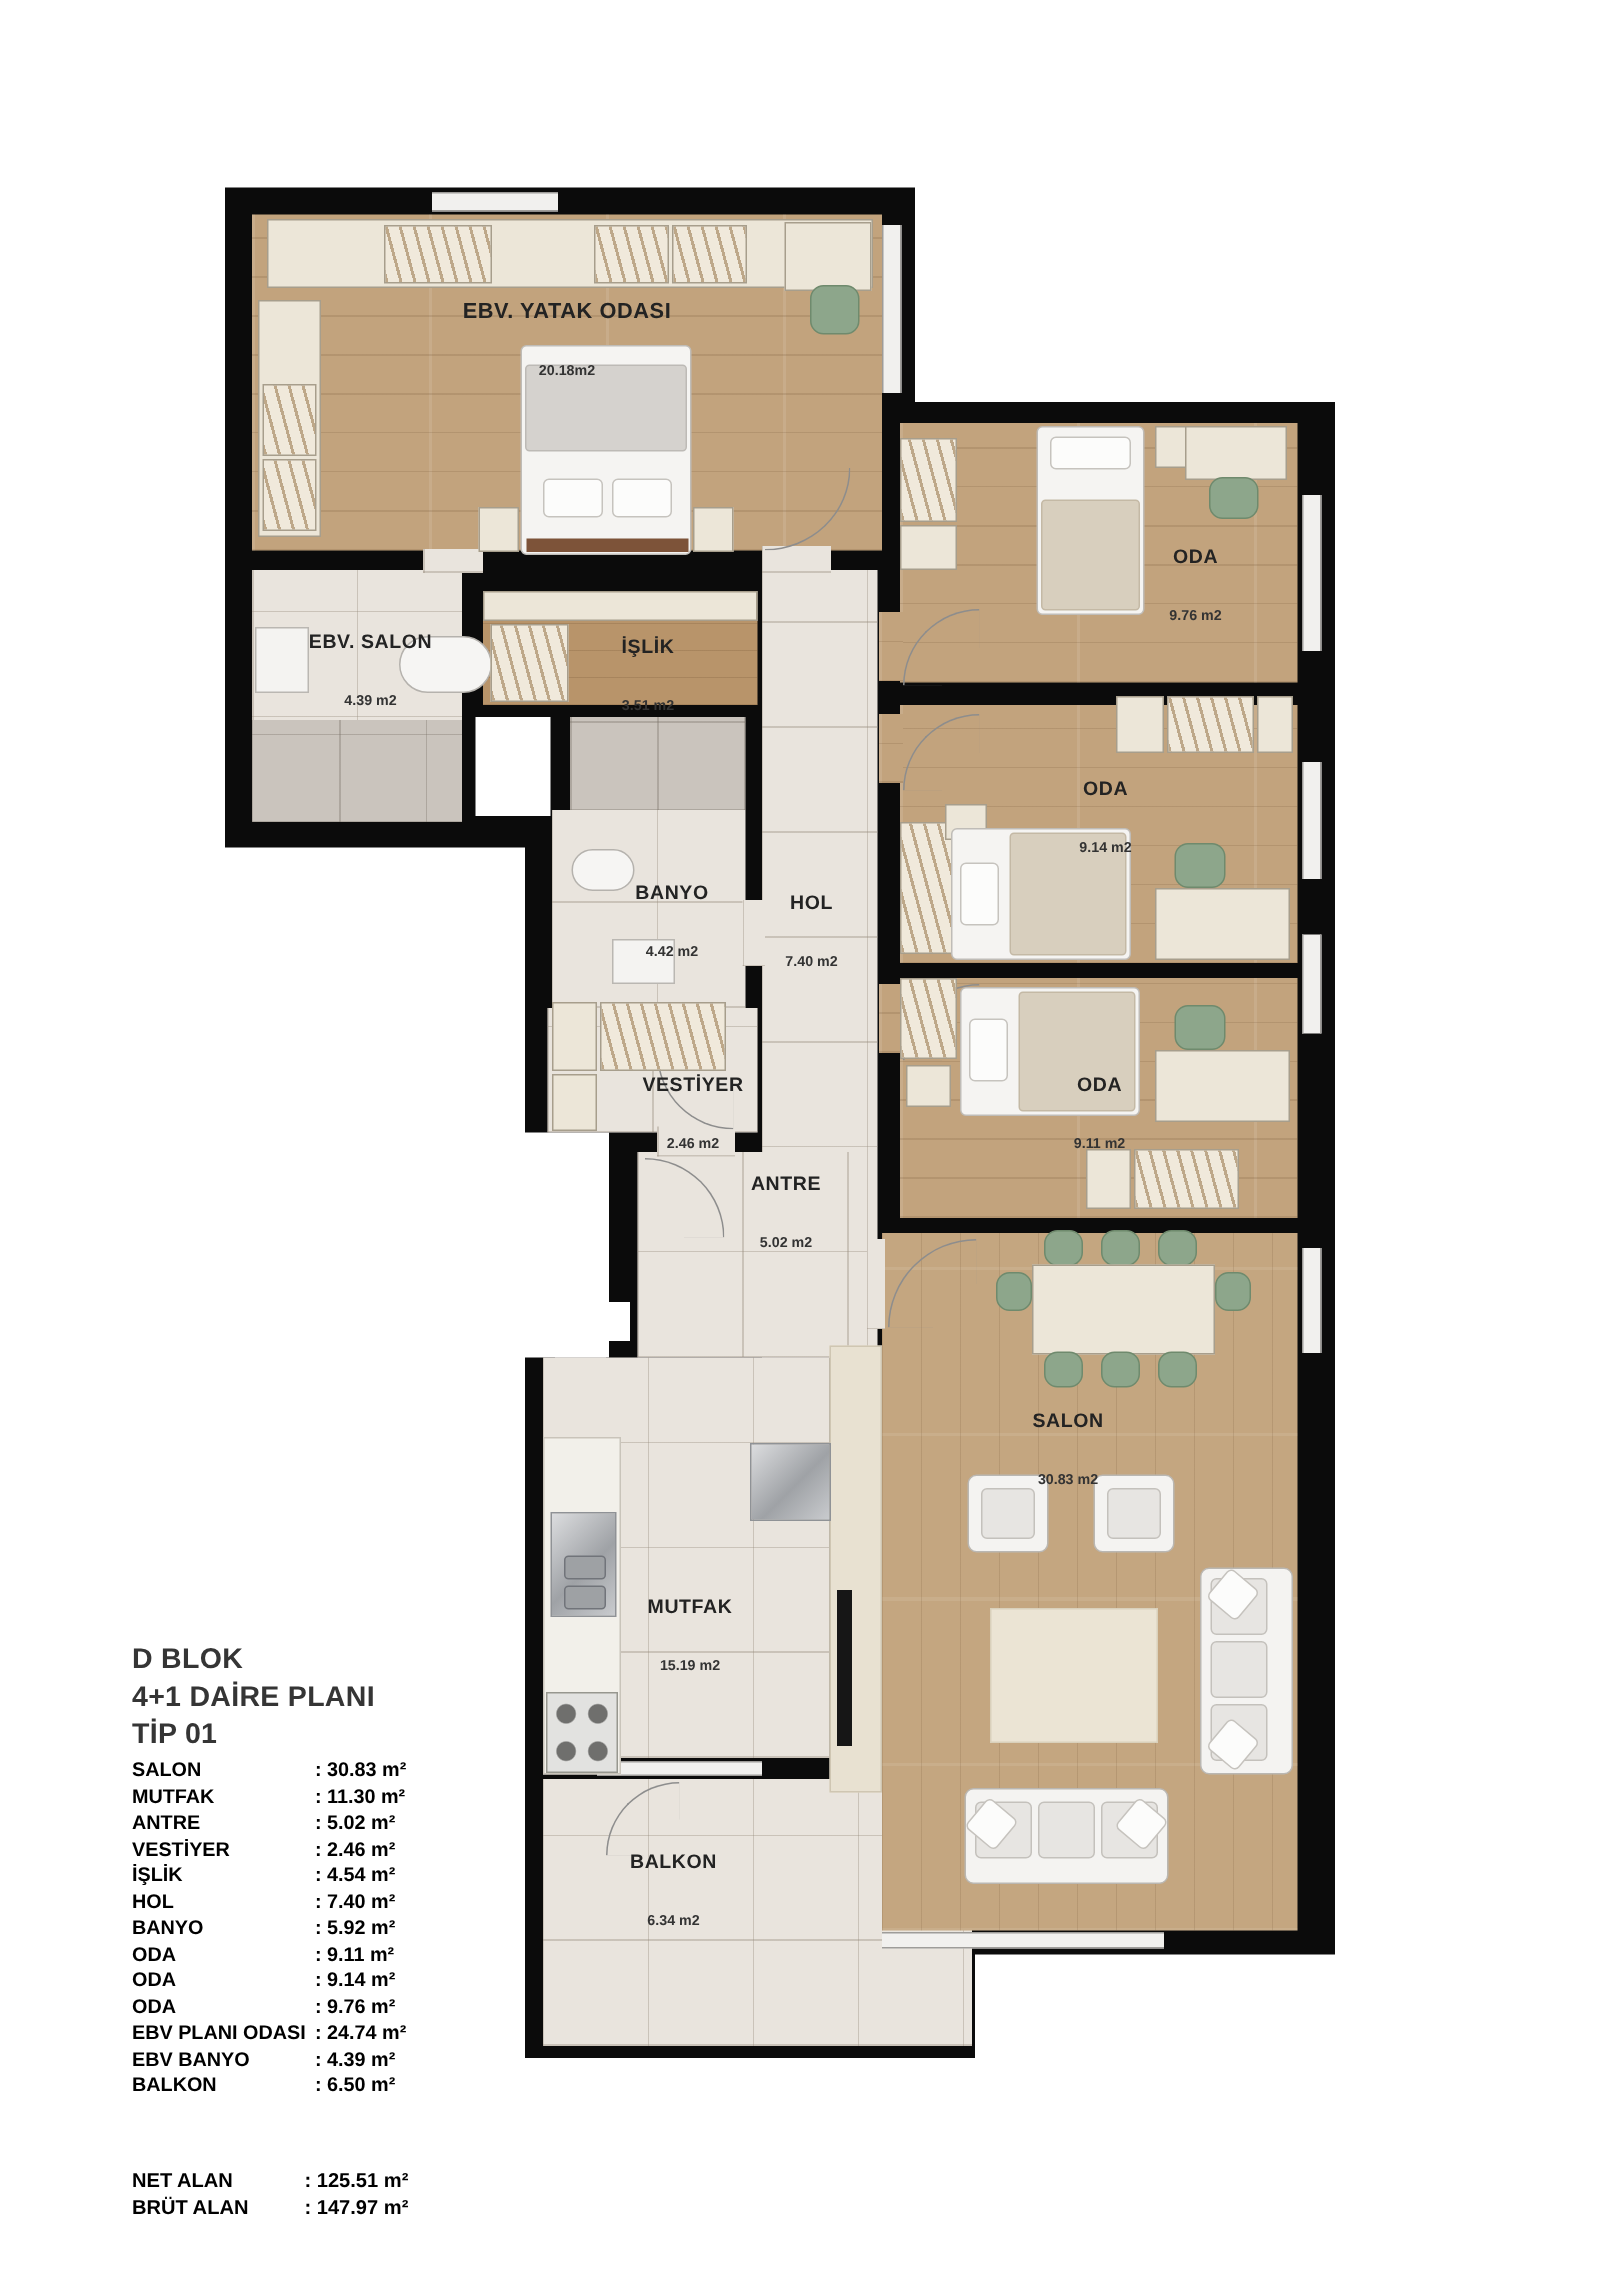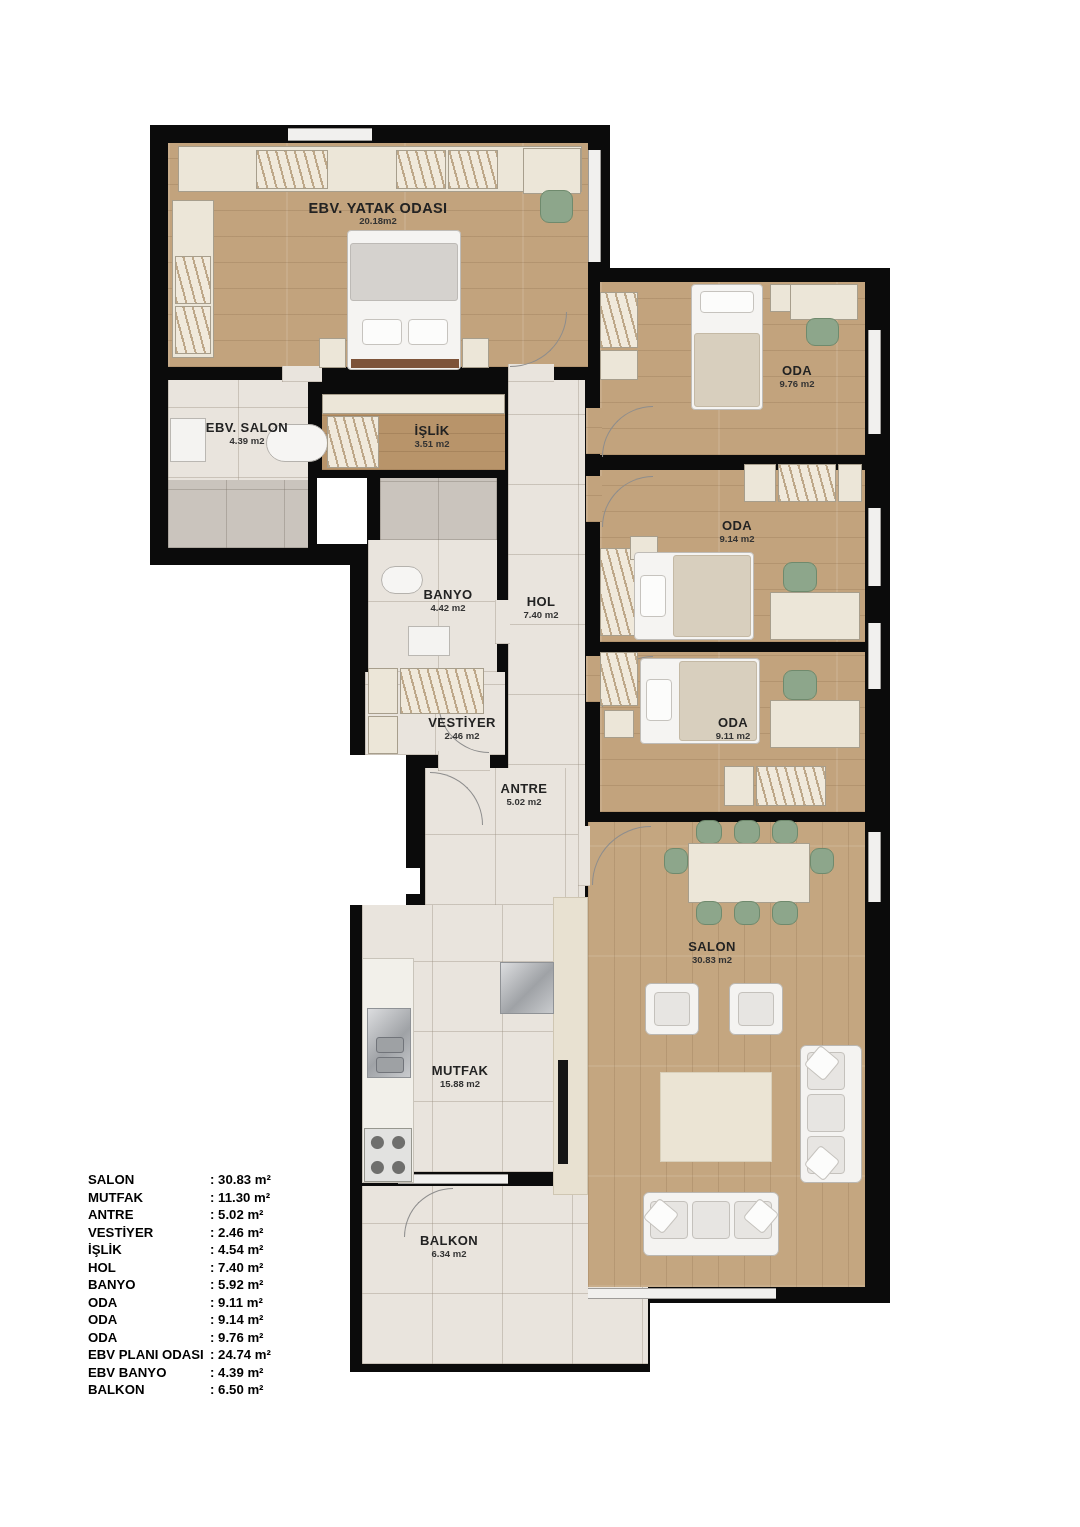--- a/index.html
+++ b/index.html
@@ -49,21 +49,21 @@
   .arc-br{border-left:none;border-top:none;border-radius:0 0 100% 0;}
   .stove{background:#e2e2e0;border:1px solid #97978f;background-image:
     radial-gradient(circle 7px at 27% 26%, #6f6f6d 0 6px, transparent 7px),
     radial-gradient(circle 7px at 73% 26%, #6f6f6d 0 6px, transparent 7px),
     radial-gradient(circle 7px at 27% 74%, #6f6f6d 0 6px, transparent 7px),
     radial-gradient(circle 7px at 73% 74%, #6f6f6d 0 6px, transparent 7px);}
   .basin{background:#9ea1a4;border:1px solid #71747a;border-radius:3px;}
   
   .lbl{position:absolute;text-align:center;color:#232323;line-height:1.12;white-space:nowrap;}
   .lbl .nm{display:block;font-size:13px;font-weight:bold;letter-spacing:.4px;}
-  .lbl .ar{display:block;font-size:9.5px;font-weight:bold;color:#333;}
+  .lbl .ar{display:block;font-size:9.5px;font-weight:bold;color:#333;margin-top:27px;}
   .lbl.big .nm{font-size:14.5px;}
   
   #legend{position:absolute;left:88px;top:1094px;color:#1d1d1d;}
   #legend .t{font-size:19px;font-weight:bold;line-height:25px;color:#353535;letter-spacing:.2px;}
   #legend-list{position:absolute;left:88px;top:1172px;}
   .lrow{height:17.5px;font-size:13.2px;font-weight:bold;}
   .lrow .n{display:inline-block;width:122px;}
   .lrow .v{display:inline-block;}
   #legend-tot{position:absolute;left:88px;top:1446px;}
   .trow{height:18px;font-size:13.4px;font-weight:bold;}
@@ -251,21 +251,21 @@
   <div class="lbl" style="left:402px;top:716px;width:120px;">
     <span class="nm">VESTİYER</span>
     <span class="ar">2.46 m2</span>
   </div>
   <div class="lbl" style="left:464px;top:782px;width:120px;">
     <span class="nm">ANTRE</span>
     <span class="ar">5.02 m2</span>
   </div>
   <div class="lbl" style="left:400px;top:1064px;width:120px;">
     <span class="nm">MUTFAK</span>
-    <span class="ar">15.88 m2</span>
+    <span class="ar">15.19 m2</span>
   </div>
   <div class="lbl" style="left:389px;top:1234px;width:120px;">
     <span class="nm">BALKON</span>
     <span class="ar">6.34 m2</span>
   </div>
   <div class="lbl" style="left:755px;top:364px;width:84px;">
     <span class="nm">ODA</span>
     <span class="ar">9.76 m2</span>
   </div>
   <div class="lbl" style="left:695px;top:519px;width:84px;">
@@ -274,31 +274,40 @@
   </div>
   <div class="lbl" style="left:691px;top:716px;width:84px;">
     <span class="nm">ODA</span>
     <span class="ar">9.11 m2</span>
   </div>
   <div class="lbl" style="left:652px;top:940px;width:120px;">
     <span class="nm">SALON</span>
     <span class="ar">30.83 m2</span>
   </div>
 
+  <div id="legend">
+    <div class="t">D BLOK</div>
+    <div class="t">4+1 DAİRE PLANI</div>
+    <div class="t">TİP 01</div>
+  </div>
 
   <div id="legend-list">
     <div class="lrow"><span class="n">SALON</span><span class="v">: 30.83 m²</span></div>
     <div class="lrow"><span class="n">MUTFAK</span><span class="v">: 11.30 m²</span></div>
     <div class="lrow"><span class="n">ANTRE</span><span class="v">: 5.02 m²</span></div>
     <div class="lrow"><span class="n">VESTİYER</span><span class="v">: 2.46 m²</span></div>
     <div class="lrow"><span class="n">İŞLİK</span><span class="v">: 4.54 m²</span></div>
     <div class="lrow"><span class="n">HOL</span><span class="v">: 7.40 m²</span></div>
     <div class="lrow"><span class="n">BANYO</span><span class="v">: 5.92 m²</span></div>
     <div class="lrow"><span class="n">ODA</span><span class="v">: 9.11 m²</span></div>
     <div class="lrow"><span class="n">ODA</span><span class="v">: 9.14 m²</span></div>
     <div class="lrow"><span class="n">ODA</span><span class="v">: 9.76 m²</span></div>
     <div class="lrow"><span class="n">EBV PLANI ODASI</span><span class="v">: 24.74 m²</span></div>
     <div class="lrow"><span class="n">EBV BANYO</span><span class="v">: 4.39 m²</span></div>
     <div class="lrow"><span class="n">BALKON</span><span class="v">: 6.50 m²</span></div>
   </div>
 
+  <div id="legend-tot">
+    <div class="trow"><span class="n">NET ALAN</span><span class="v">: 125.51 m²</span></div>
+    <div class="trow"><span class="n">BRÜT ALAN</span><span class="v">: 147.97 m²</span></div>
+  </div>
 
 </div>
 
 </body></html>

